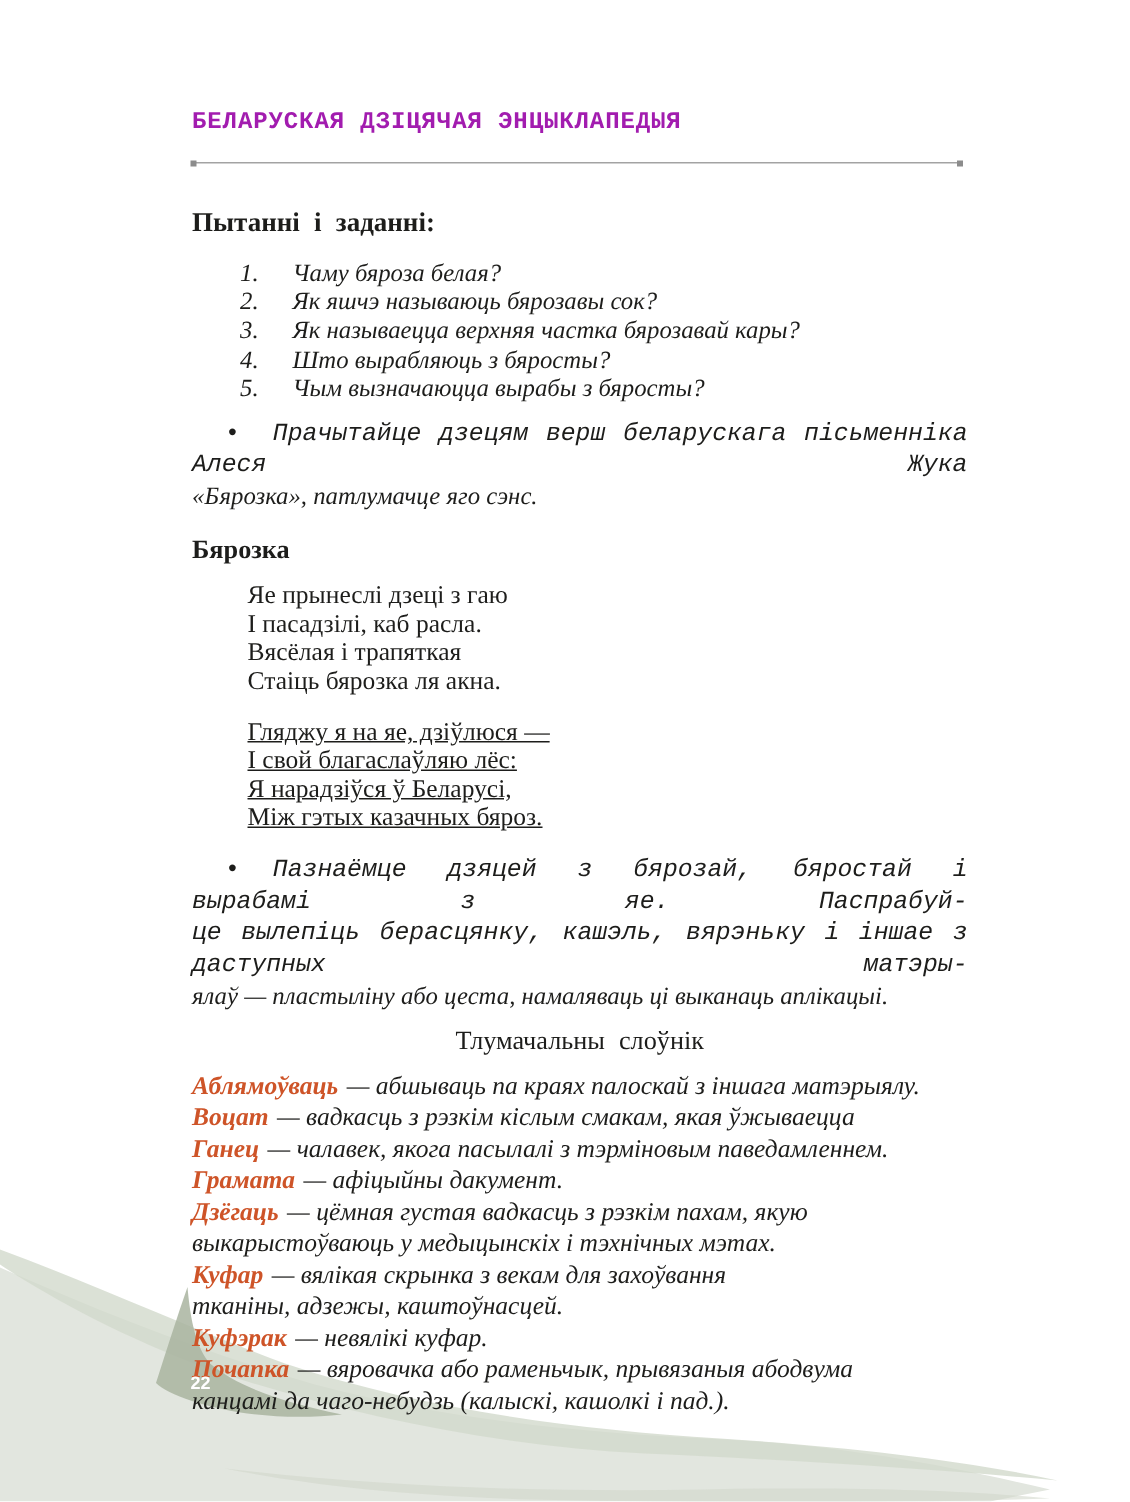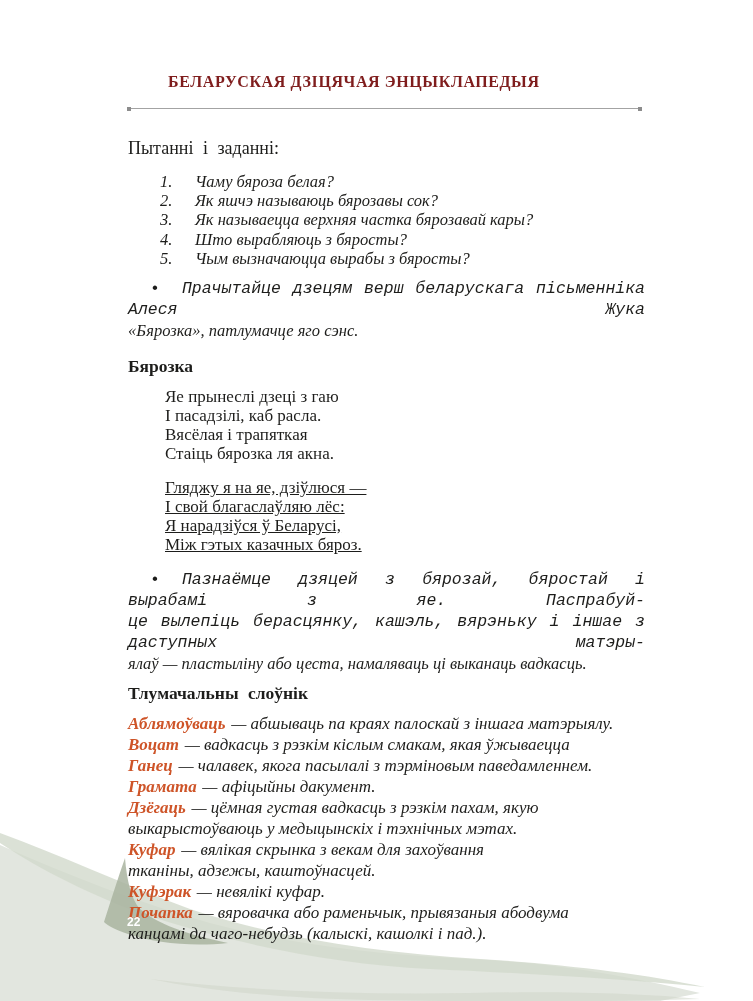--- a/index.html
+++ b/index.html
@@ -8,49 +8,48 @@
     background:#ffffff;
     position:relative;
     overflow:hidden;
     font-family:"Liberation Serif", serif;
     color:#1d1d1b;
   }
   .content{
     position:absolute;left:128px;top:72px;width:517px;z-index:1;
   }
   .book-title{
-    font-family:Liberation Serif, serif;
+    font-family:Liberation Mono, monospace;
     font-weight:bold;
     font-size:16px;
     letter-spacing:0.6px;
-    color:#7f1d1d;
+    color:#a21caf;
     line-height:19px;
-    margin-left:40px;
   }
   .rule{
     margin-top:17px;height:1px;background:#a3a3a3;width:513px;position:relative;
   }
   .rule::before,.rule::after{
     content:"";position:absolute;width:4px;height:4px;background:#8c8c8c;top:-1.5px;
   }
   .rule::before{left:-1px;}
   .rule::after{right:-1px;}
   .q-heading{
-    margin:28px 0 0;font-size:18px;font-weight:normal;word-spacing:5px;line-height:22px;
+    margin:28px 0 0;font-size:18px;font-weight:bold;word-spacing:5px;line-height:22px;
   }
   .q-list{margin-top:13px;font-style:italic;font-size:16.5px;line-height:19.2px;}
   .q-num{display:inline-block;margin-left:32px;width:35px;}
   .task{margin-top:10px;font-style:italic;font-size:16.5px;line-height:21px;}
   .t-line.stretch{text-align:justify;text-align-last:justify;font-family:Liberation Mono, monospace;}
   .t-line.first{text-indent:22px;}
   .bullet{padding-right:22px;font-style:normal;}
   .poem-title{margin:14px 0 0;font-size:17.5px;font-weight:bold;line-height:23px;}
   .poem{margin:9px 0 0 37px;font-size:17px;line-height:19px;}
   .stanza + .stanza{margin-top:15px;text-decoration:underline;}
-  .gl-heading{margin:8px 0 0;font-size:17.5px;font-weight:bold;word-spacing:5px;line-height:23px;}
+  .gl-heading{margin:8px 0 0;font-size:17.5px;font-weight:normal;word-spacing:5px;line-height:23px;text-align:center;}
   .glossary{margin-top:8px;font-style:italic;font-size:17px;line-height:21px;}
   .term{color:#ce5428;font-weight:bold;margin-right:0.33em;margin-top:36px;}
   .page-num{
     position:absolute;left:127px;top:915px;z-index:2;
     font-family:"Liberation Sans", sans-serif;
     font-weight:bold;font-size:12px;color:#ffffff;
   }
   .swoosh{position:absolute;left:0;top:821px;width:753px;height:180px;z-index:0;}
 </style>
 </head>
@@ -98,21 +97,21 @@
       <div>Гляджу я на яе, дзіўлюся —</div>
       <div>І свой благаслаўляю лёс:</div>
       <div>Я нарадзіўся ў Беларусі,</div>
       <div>Між гэтых казачных бяроз.</div>
     </div>
   </div>
 
   <div class="task" style="margin-top:15px;">
     <div class="t-line first stretch"><span class="bullet">•</span><span>Пазнаёмце дзяцей з бярозай, бяростай і вырабамі з яе. Паспрабуй-</span></div>
     <div class="t-line stretch">це вылепіць берасцянку, кашэль, вярэньку і іншае з даступных матэры-</div>
-    <div class="t-line">ялаў — пластыліну або цеста, намаляваць ці выканаць вадкасць.</div>
+    <div class="t-line">ялаў — пластыліну або цеста, намаляваць ці выканаць аплікацыі.</div>
   </div>
 
   <div class="gl-heading">Тлумачальны слоўнік</div>
 
   <div class="glossary">
     <div>
       <div><span class="term">Аблямоўваць</span><span>— абшываць па краях палоскай з іншага матэрыялу.</span></div>
     </div>
     <div>
       <div><span class="term">Воцат</span><span>— вадкасць з рэзкім кіслым смакам, якая ўжываецца</span></div>

